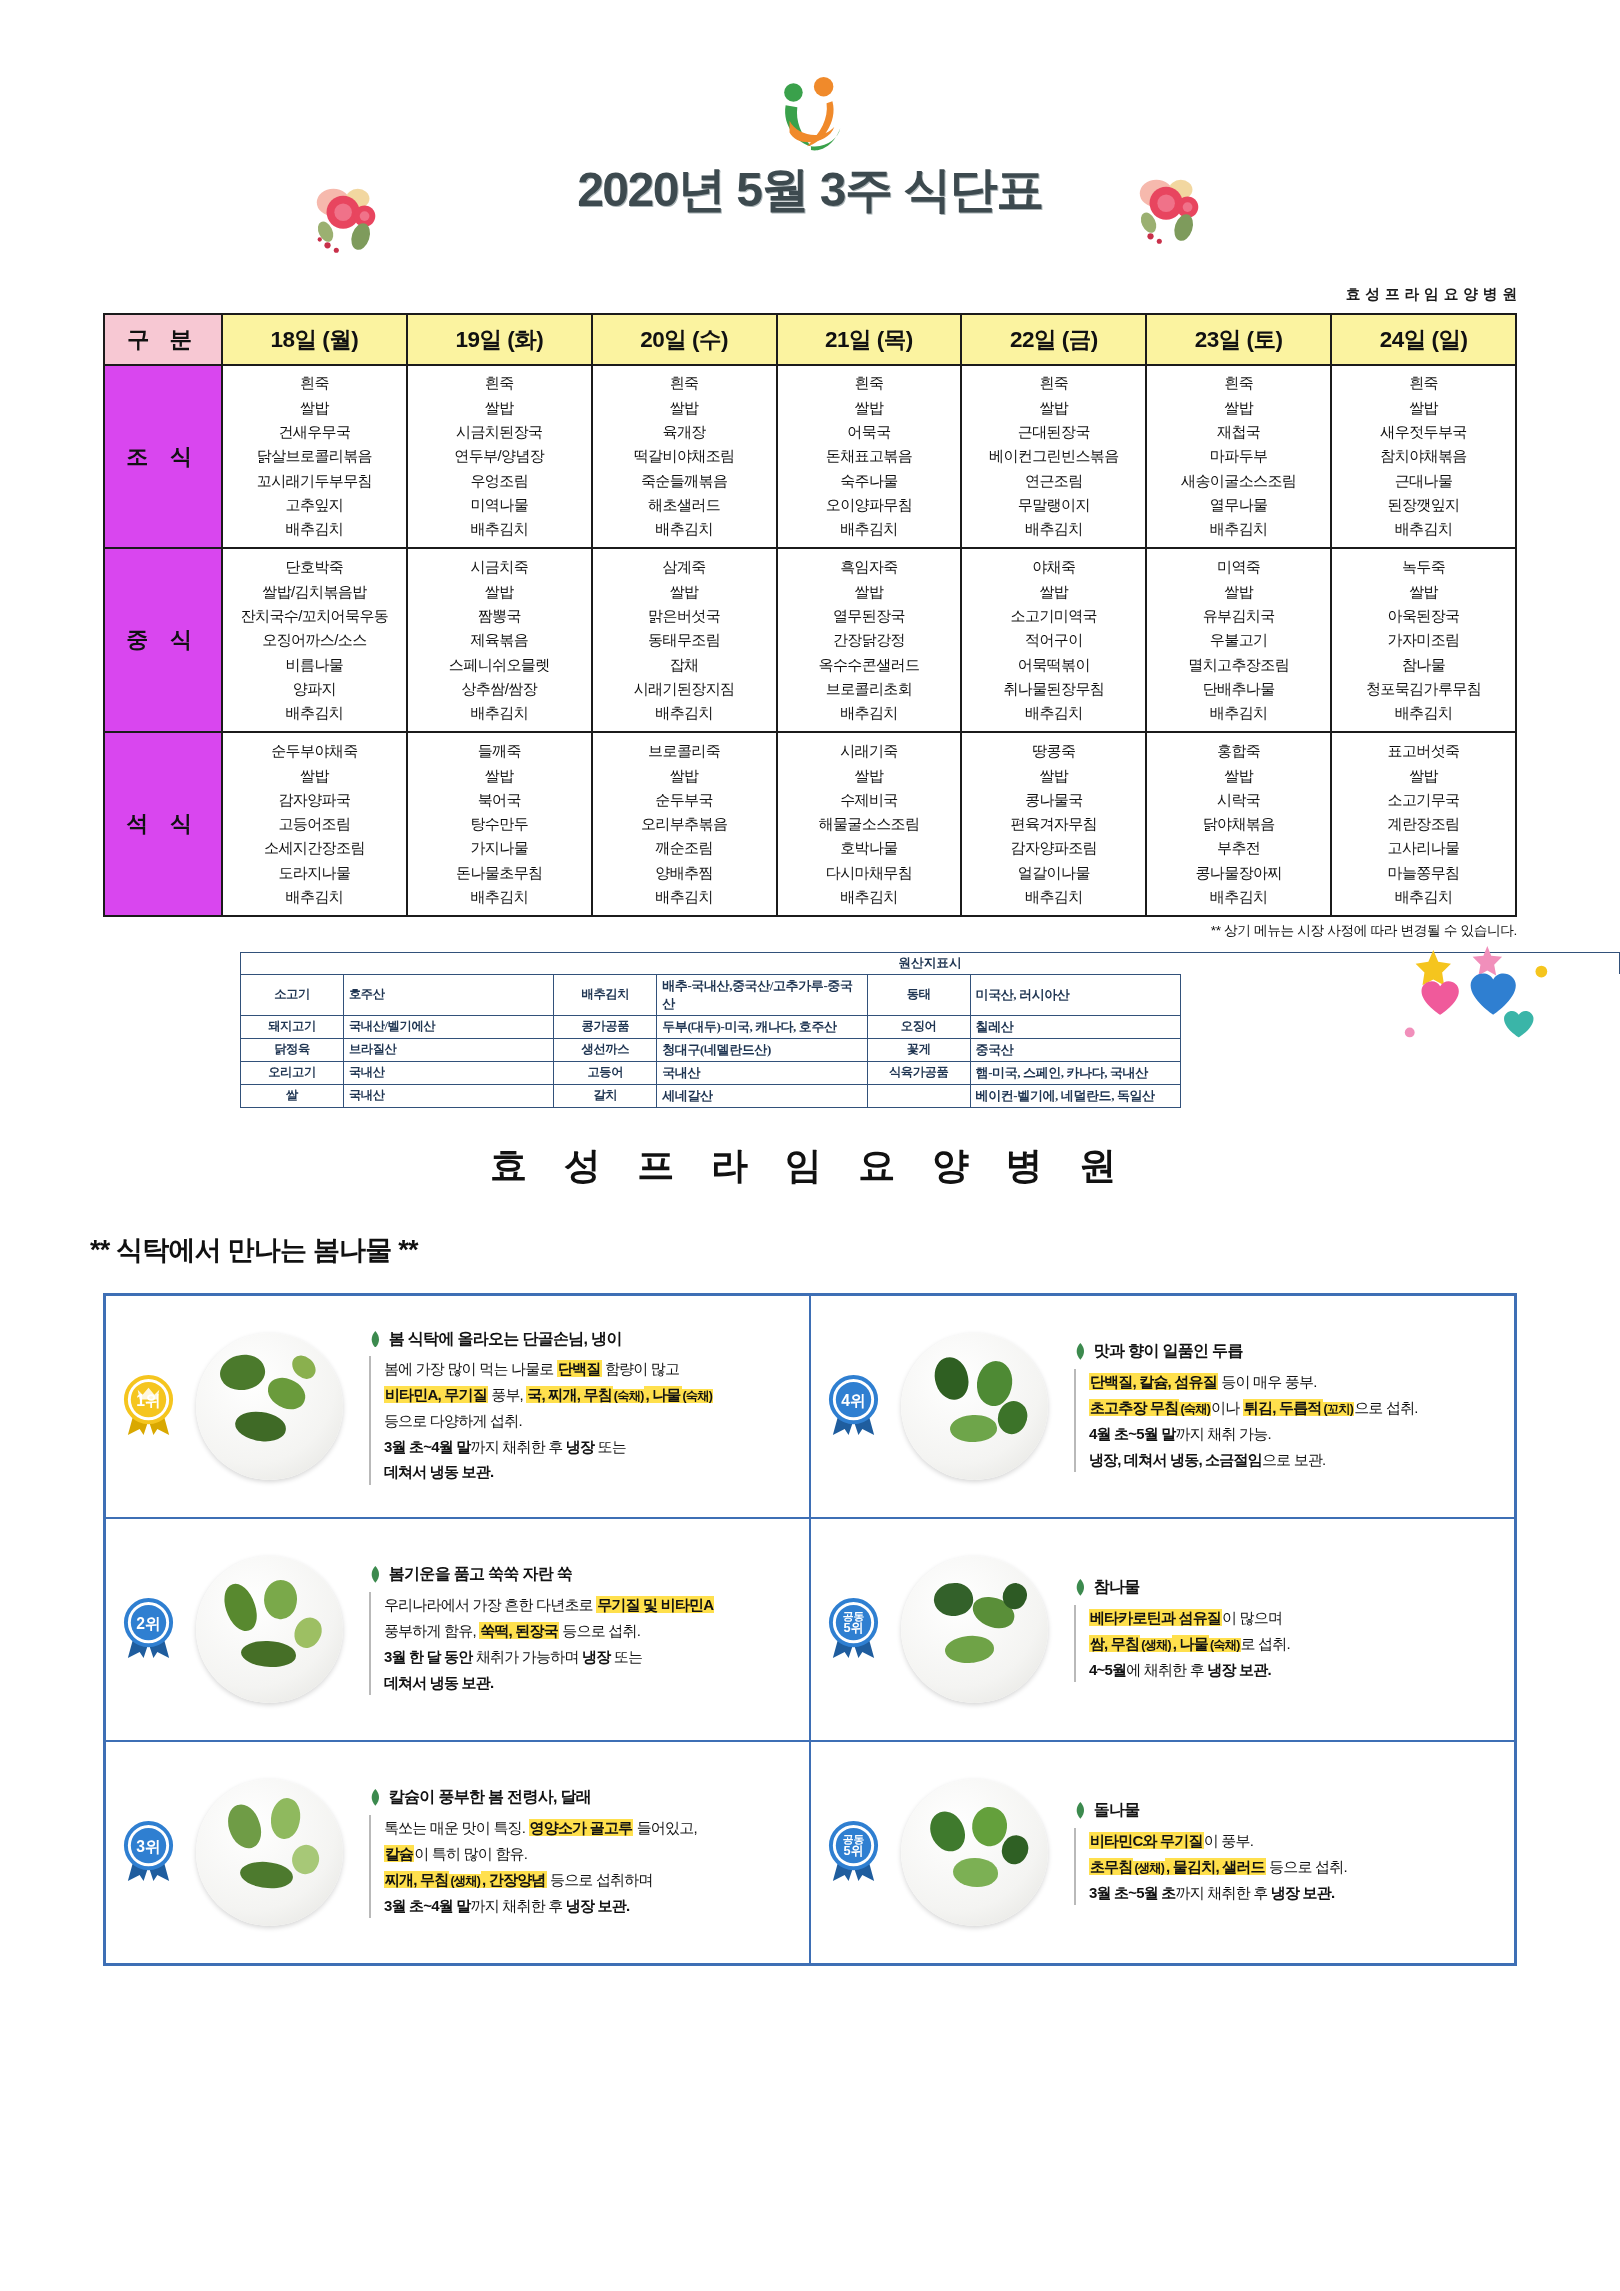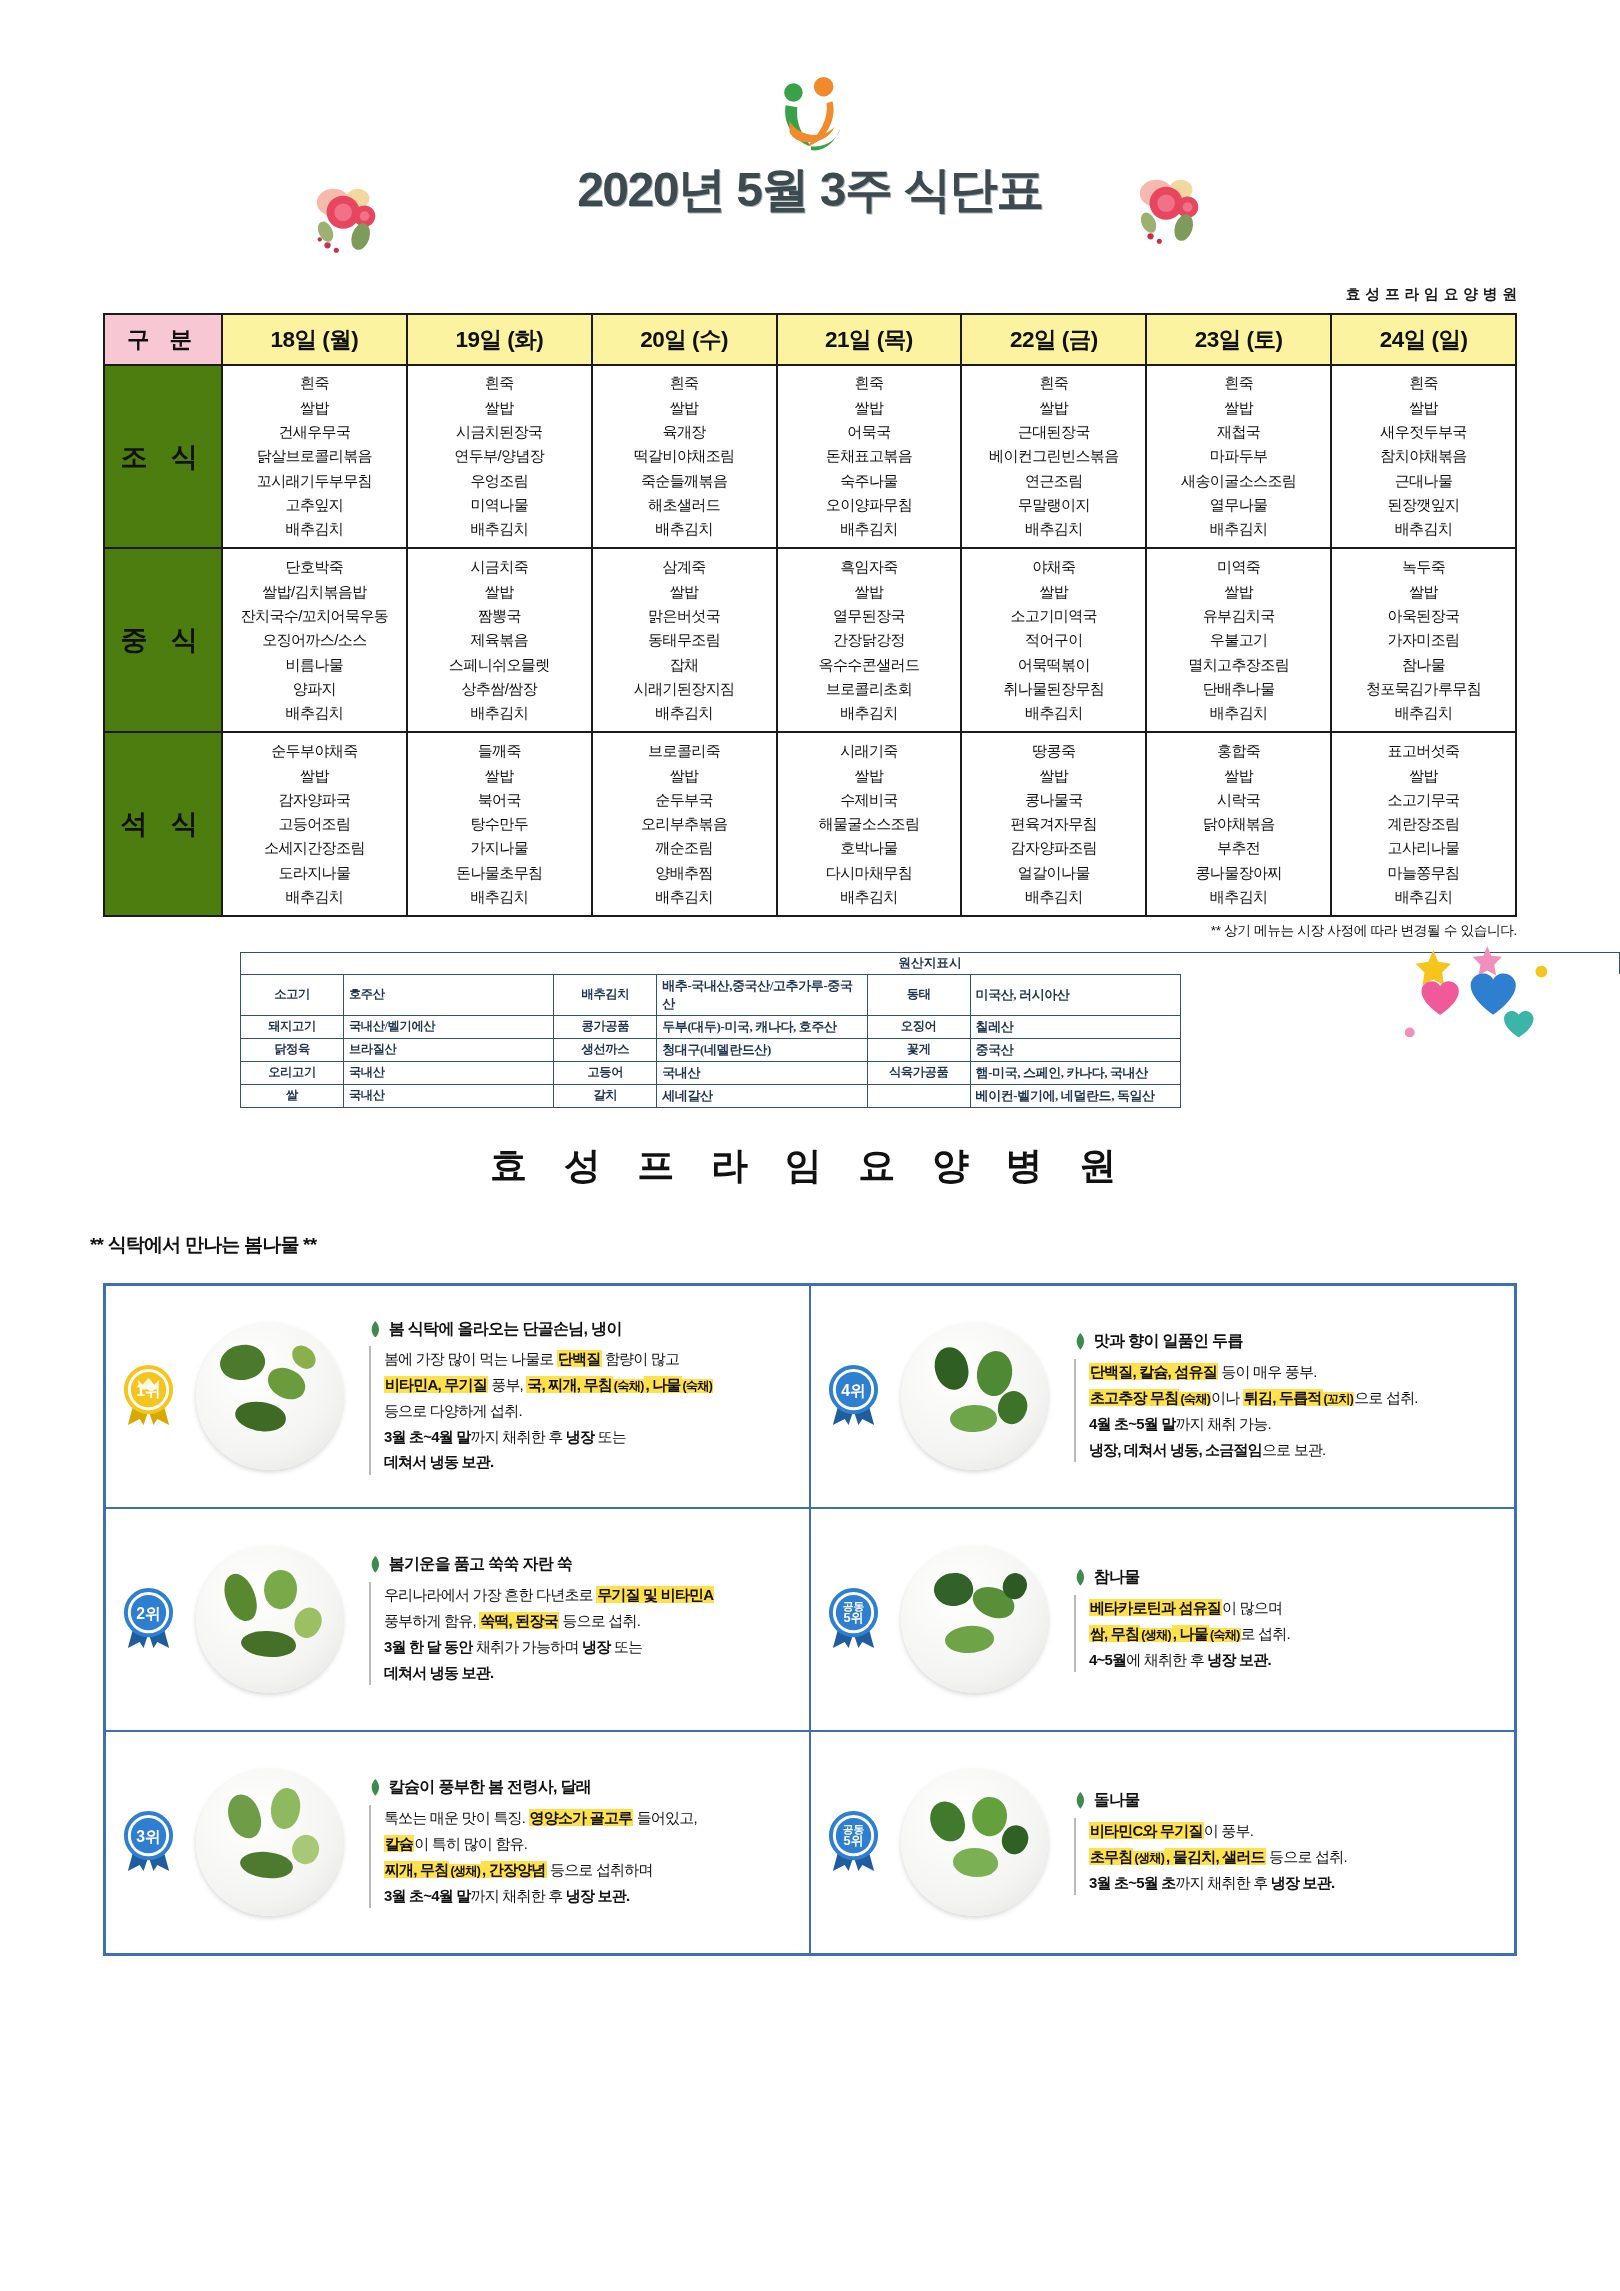--- a/index.html
+++ b/index.html
@@ -92,22 +92,22 @@
     width: 118px;
   }
   table.menu th.day {
     background: #fbf3a0;
     font-size: 22.5px;
     font-weight: bold;
     padding: 8.8px 0;
     letter-spacing: -0.5px;
   }
   table.menu td.meal-label {
-    background: #4d7c0f;
-    font-size: 27px;
+    background: #d946ef;
+    font-size: 22px;
     font-weight: bold;
     letter-spacing: 7.8px;
     color: #111;
   }
   table.menu td.cell { padding: 5.9px 2px; }
   .dish {
     font-size: 15px;
     line-height: 1.62;
     letter-spacing: -0.6px;
     white-space: nowrap;
@@ -167,21 +167,21 @@
     font-size: 37px;
     font-weight: bold;
     letter-spacing: 13.7px;
     margin-top: 33px;
     font-family: "Liberation Serif", "DejaVu Serif", serif;
     color: #111;
   }
   .subtitle {
     margin-top: 41px;
     padding-left: 90px;
-    font-size: 19px;
+    font-size: 27px;
     font-weight: bold;
     letter-spacing: -0.8px;
   }
 
   
   .panel {
     margin: 25.5px 103px 0 103px;
     border: 2px solid #3e6fb5;
     display: grid;
     grid-template-columns: 1fr 1fr;

